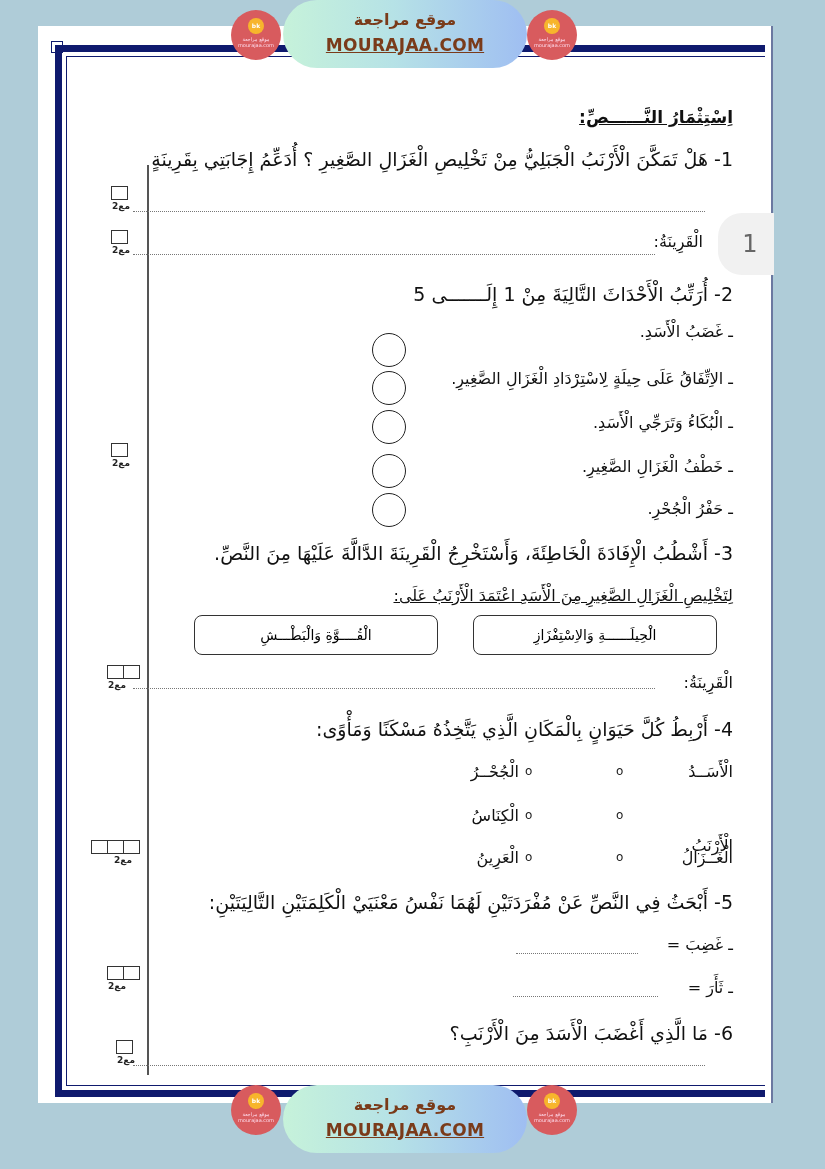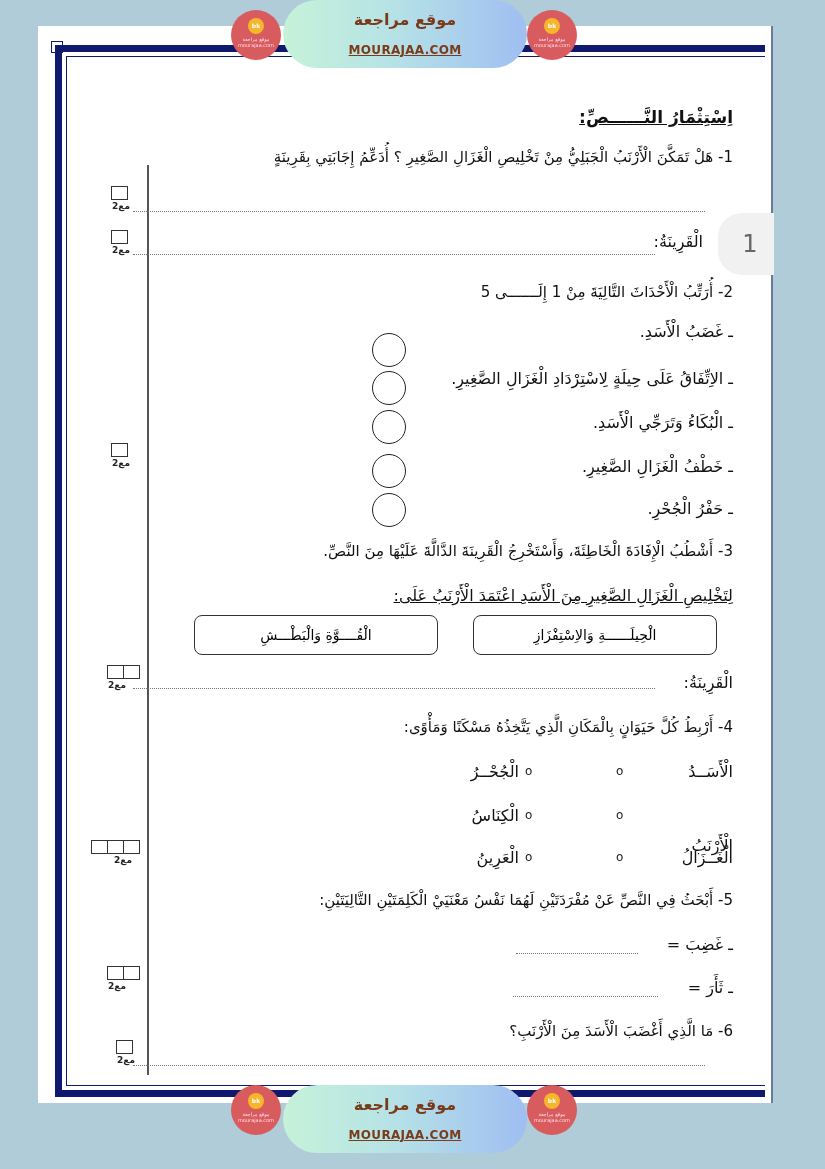--- a/index.html
+++ b/index.html
@@ -43,23 +43,23 @@
   }
   .banner.top { top: 0px; height: 68px; }
   .banner.bottom { top: 1085px; height: 68px; }
   .banner-ar {
     display: block; margin-top: 10px;
     font-family: "DejaVu Sans", sans-serif; font-weight: bold;
     font-size: 16px; color: #7a3b1a; 
     direction: rtl;
   }
   .banner-en {
-    display: block; margin-top: 14px;
+    display: block; margin-top: 6px;
     font-family: "DejaVu Sans", sans-serif; font-weight: bold;
-    font-size: 12px; color: #7a3b1a; text-decoration: underline; letter-spacing: 0.3px;
+    font-size: 17px; color: #7a3b1a; text-decoration: underline; letter-spacing: 0.3px;
   }
   .badge {
     position: absolute; width: 50px; height: 50px; border-radius: 50%;
     background: #d85b5e; text-align: center;
   }
   .badge .dot {
     display: block; width: 16px; height: 16px; border-radius: 50%;
     background: #f7b52c; margin: 8px auto 2px auto;
     font-size: 6px; line-height: 16px; color: #fff; font-weight: bold;
   }
@@ -71,21 +71,21 @@
     background: #f1f1f1; border-radius: 24px 0 0 24px;
     font-size: 24px; color: #666; text-align: center; line-height: 62px;
     padding-left: 8px;
   }
 
   
   .ar {
     position: absolute; direction: rtl; text-align: right;
     font-family: "DejaVu Sans", sans-serif; color: #111; white-space: nowrap;
   }
-  .q { font-size: 15px; }
+  .q { font-size: 19px; }
   .item { font-size: 16px; }
   .title { font-size: 17px; font-weight: bold; text-decoration: underline; }
   .dots {
     position: absolute; height: 0; border-bottom: 1px dotted #777;
   }
   .circle {
     position: absolute; width: 34px; height: 34px; border: 1.5px solid #222; border-radius: 50%;
   }
   .choice {
     position: absolute; height: 40px; border: 1.5px solid #333; border-radius: 8px;

